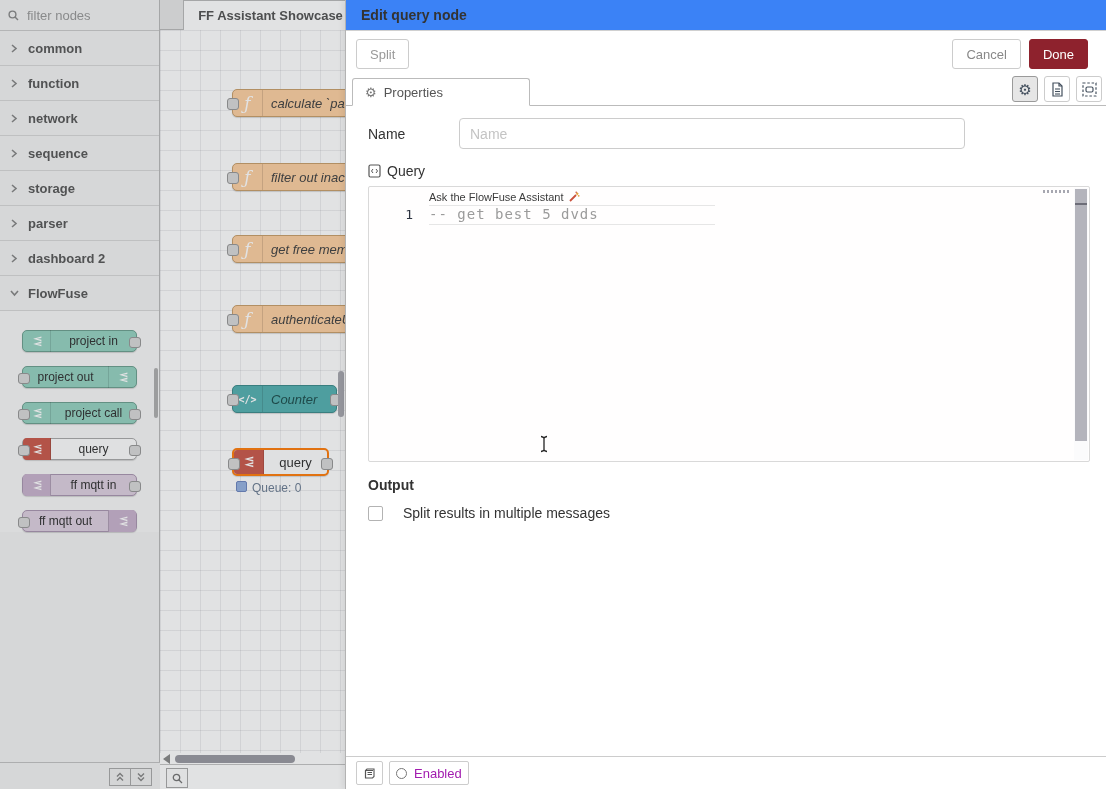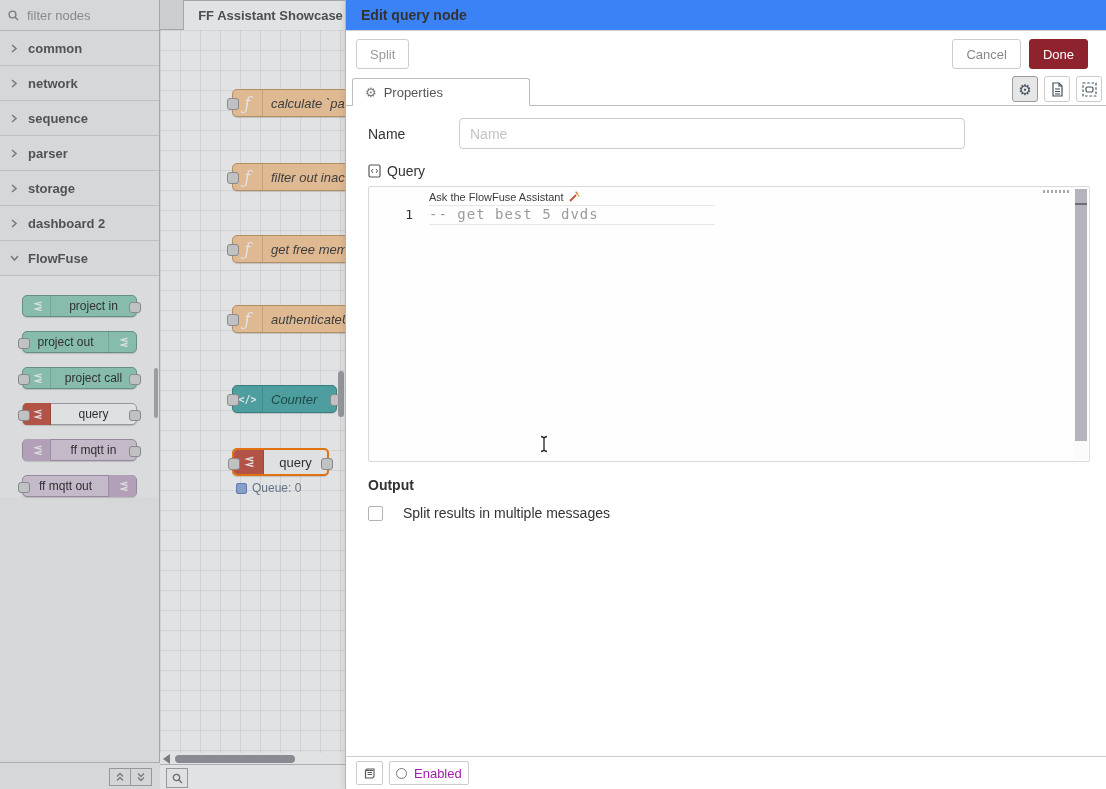--- a/index.html
+++ b/index.html
@@ -70,21 +70,21 @@
   .cnode.fn .nlabel{font-style:italic;}
   .cnode.counter{width:105px;background:#57b1b1;border:1px solid #3f8d8d;}
   .cnode.counter .nicon{font-family:"DejaVu Sans Mono",monospace;font-size:10px;font-weight:bold;}
   .cnode.counter .nlabel{font-style:italic;color:#20504f;}
   .cnode.queryNode{width:97px;background:#fdfdfd;border:2px solid #ff7f0e;}
   .cnode.queryNode .nicon{background:#cb5b4d;border-radius:3px 0 0 3px;}
   .cnode.queryNode .nlabel{flex:1;text-align:center;padding:0;font-size:13px;color:#333;}
   .cport{position:absolute;width:10px;height:10px;background:#d9d9d9;border:1px solid #999;
          border-radius:3px;top:8px;}
   .cport.l{left:-6px;} .cport.r{right:-6px;}
-  .nstatus{position:absolute;left:76px;display:flex;align-items:center;gap:5px;}
+  .nstatus{position:absolute;left:76px;display:flex;align-items:flex-start;gap:5px;}
   .nstatus .sq{width:9px;height:9px;background:#97b2e0;border:1px solid #6f87c0;border-radius:2px;}
   .nstatus .stxt{font-size:12px;color:#6e7f95;}
   .canvas-vscroll{position:absolute;right:1px;top:341px;width:6px;height:46px;
          background:#a9a9b0;border-radius:3px;}
   .hscroll{position:absolute;left:0;top:753px;width:185px;height:11px;display:flex;
            align-items:center;}
   .hs-arrow{width:0;height:0;border-top:5px solid transparent;border-bottom:5px solid transparent;
             border-right:7px solid #8a8a8a;margin-left:3px;cursor:pointer;}
   .hs-thumb{margin-left:5px;width:120px;height:8px;background:#9a9aa2;border-radius:4px;cursor:grab;}
   .ws-footer{position:absolute;left:0;top:764px;width:185px;height:25px;border-top:1px solid #c5c5c5;
@@ -177,45 +177,53 @@
           </svg>
         </span>
       <span class="clabel">common</span>
     </div>
     <div class="cat">
       <span class="chev">
           <svg width="8" height="9" viewBox="0 0 8 9">
             <polyline points="2,1 6,4.5 2,8" fill="none" stroke="#888" stroke-width="1.6"></polyline>
           </svg>
         </span>
+      <span class="clabel">function</span>
+    </div>
+    <div class="cat">
+      <span class="chev">
+          <svg width="8" height="9" viewBox="0 0 8 9">
+            <polyline points="2,1 6,4.5 2,8" fill="none" stroke="#888" stroke-width="1.6"></polyline>
+          </svg>
+        </span>
       <span class="clabel">network</span>
     </div>
     <div class="cat">
       <span class="chev">
           <svg width="8" height="9" viewBox="0 0 8 9">
             <polyline points="2,1 6,4.5 2,8" fill="none" stroke="#888" stroke-width="1.6"></polyline>
           </svg>
         </span>
       <span class="clabel">sequence</span>
     </div>
     <div class="cat">
       <span class="chev">
           <svg width="8" height="9" viewBox="0 0 8 9">
             <polyline points="2,1 6,4.5 2,8" fill="none" stroke="#888" stroke-width="1.6"></polyline>
           </svg>
         </span>
+      <span class="clabel">storage</span>
+    </div>
+    <div class="cat">
+      <span class="chev">
+          <svg width="8" height="9" viewBox="0 0 8 9">
+            <polyline points="2,1 6,4.5 2,8" fill="none" stroke="#888" stroke-width="1.6"></polyline>
+          </svg>
+        </span>
       <span class="clabel">parser</span>
-    </div>
-    <div class="cat">
-      <span class="chev">
-          <svg width="8" height="9" viewBox="0 0 8 9">
-            <polyline points="2,1 6,4.5 2,8" fill="none" stroke="#888" stroke-width="1.6"></polyline>
-          </svg>
-        </span>
-      <span class="clabel">storage</span>
     </div>
     <div class="cat">
       <span class="chev">
           <svg width="8" height="9" viewBox="0 0 8 9">
             <polyline points="2,1 6,4.5 2,8" fill="none" stroke="#888" stroke-width="1.6"></polyline>
           </svg>
         </span>
       <span class="clabel">dashboard 2</span>
     </div>
     <div class="cat">

